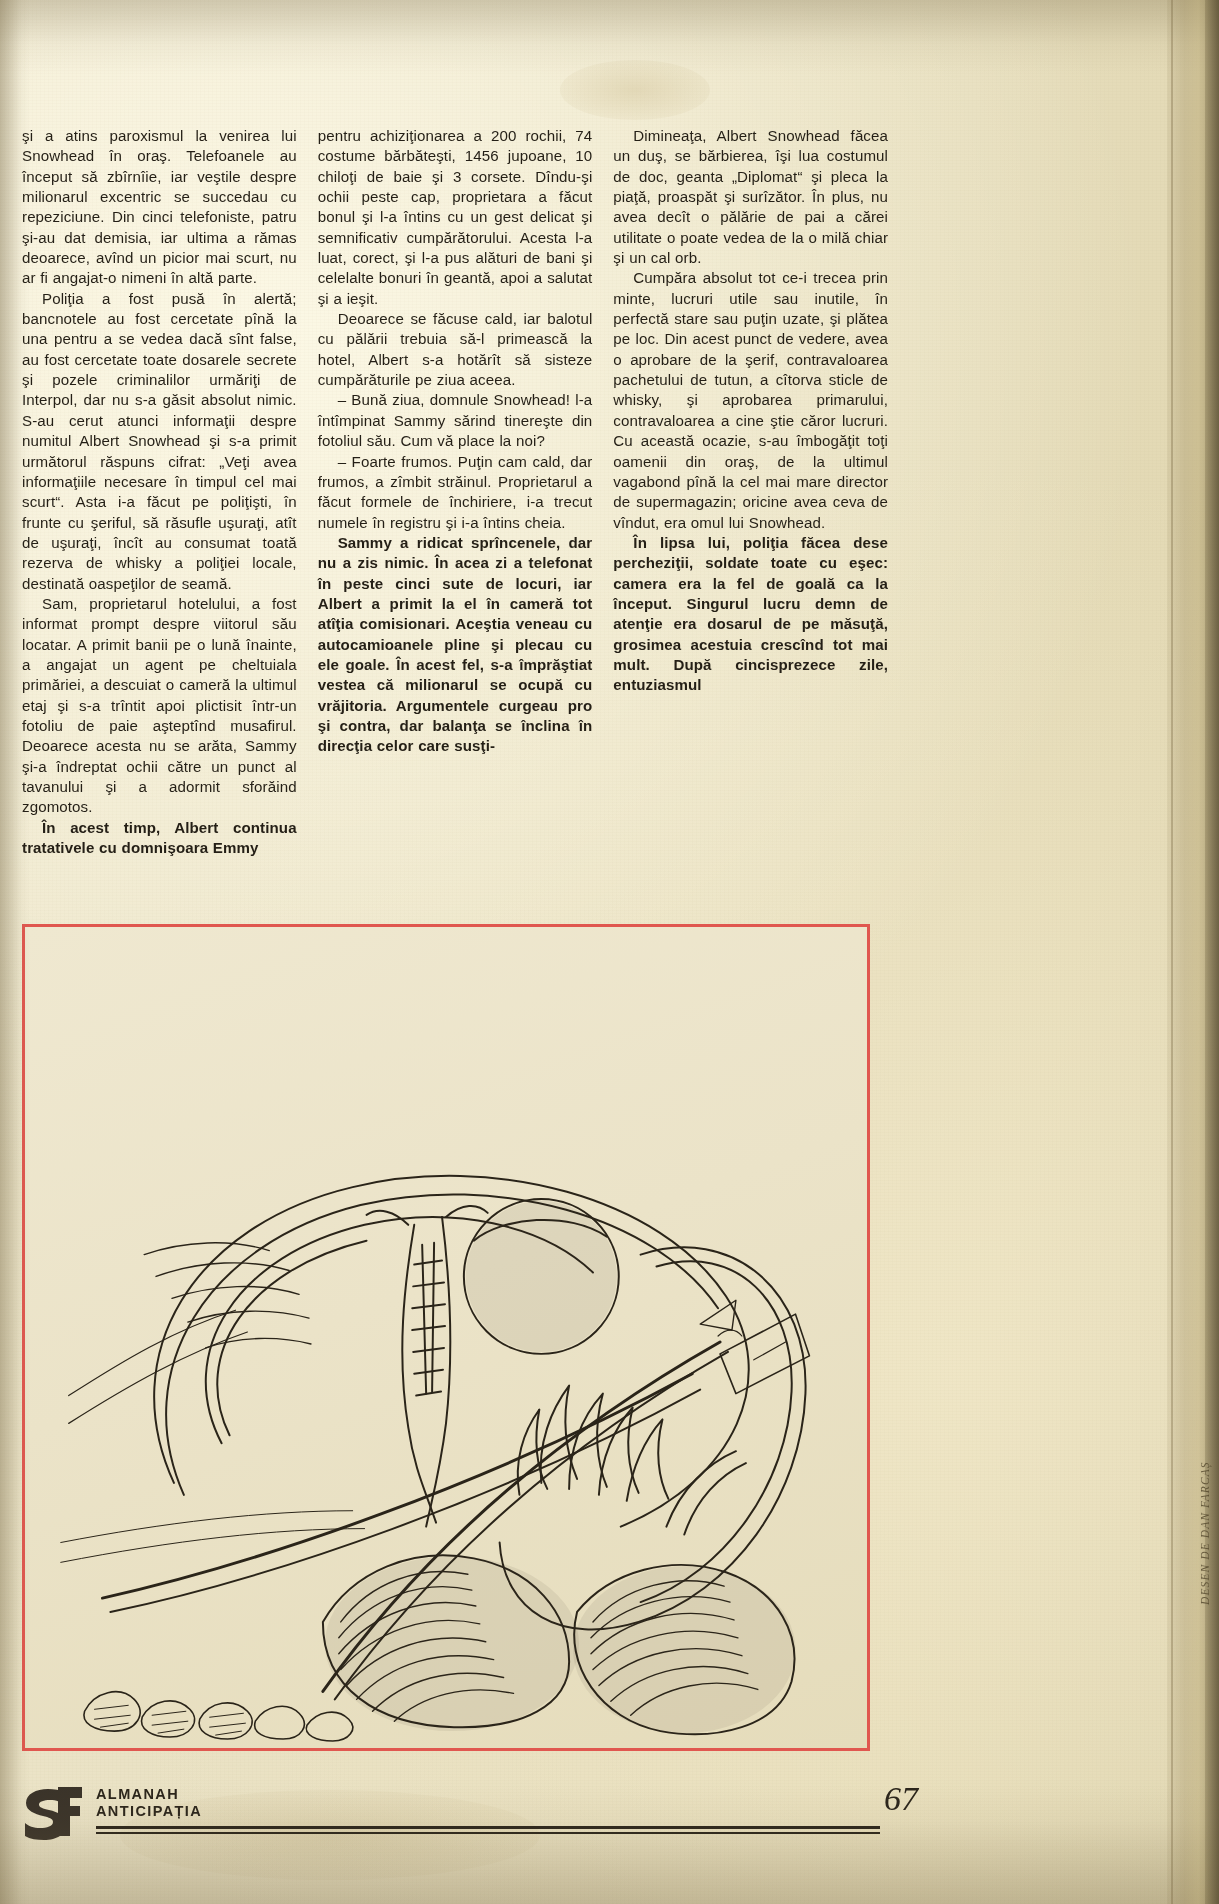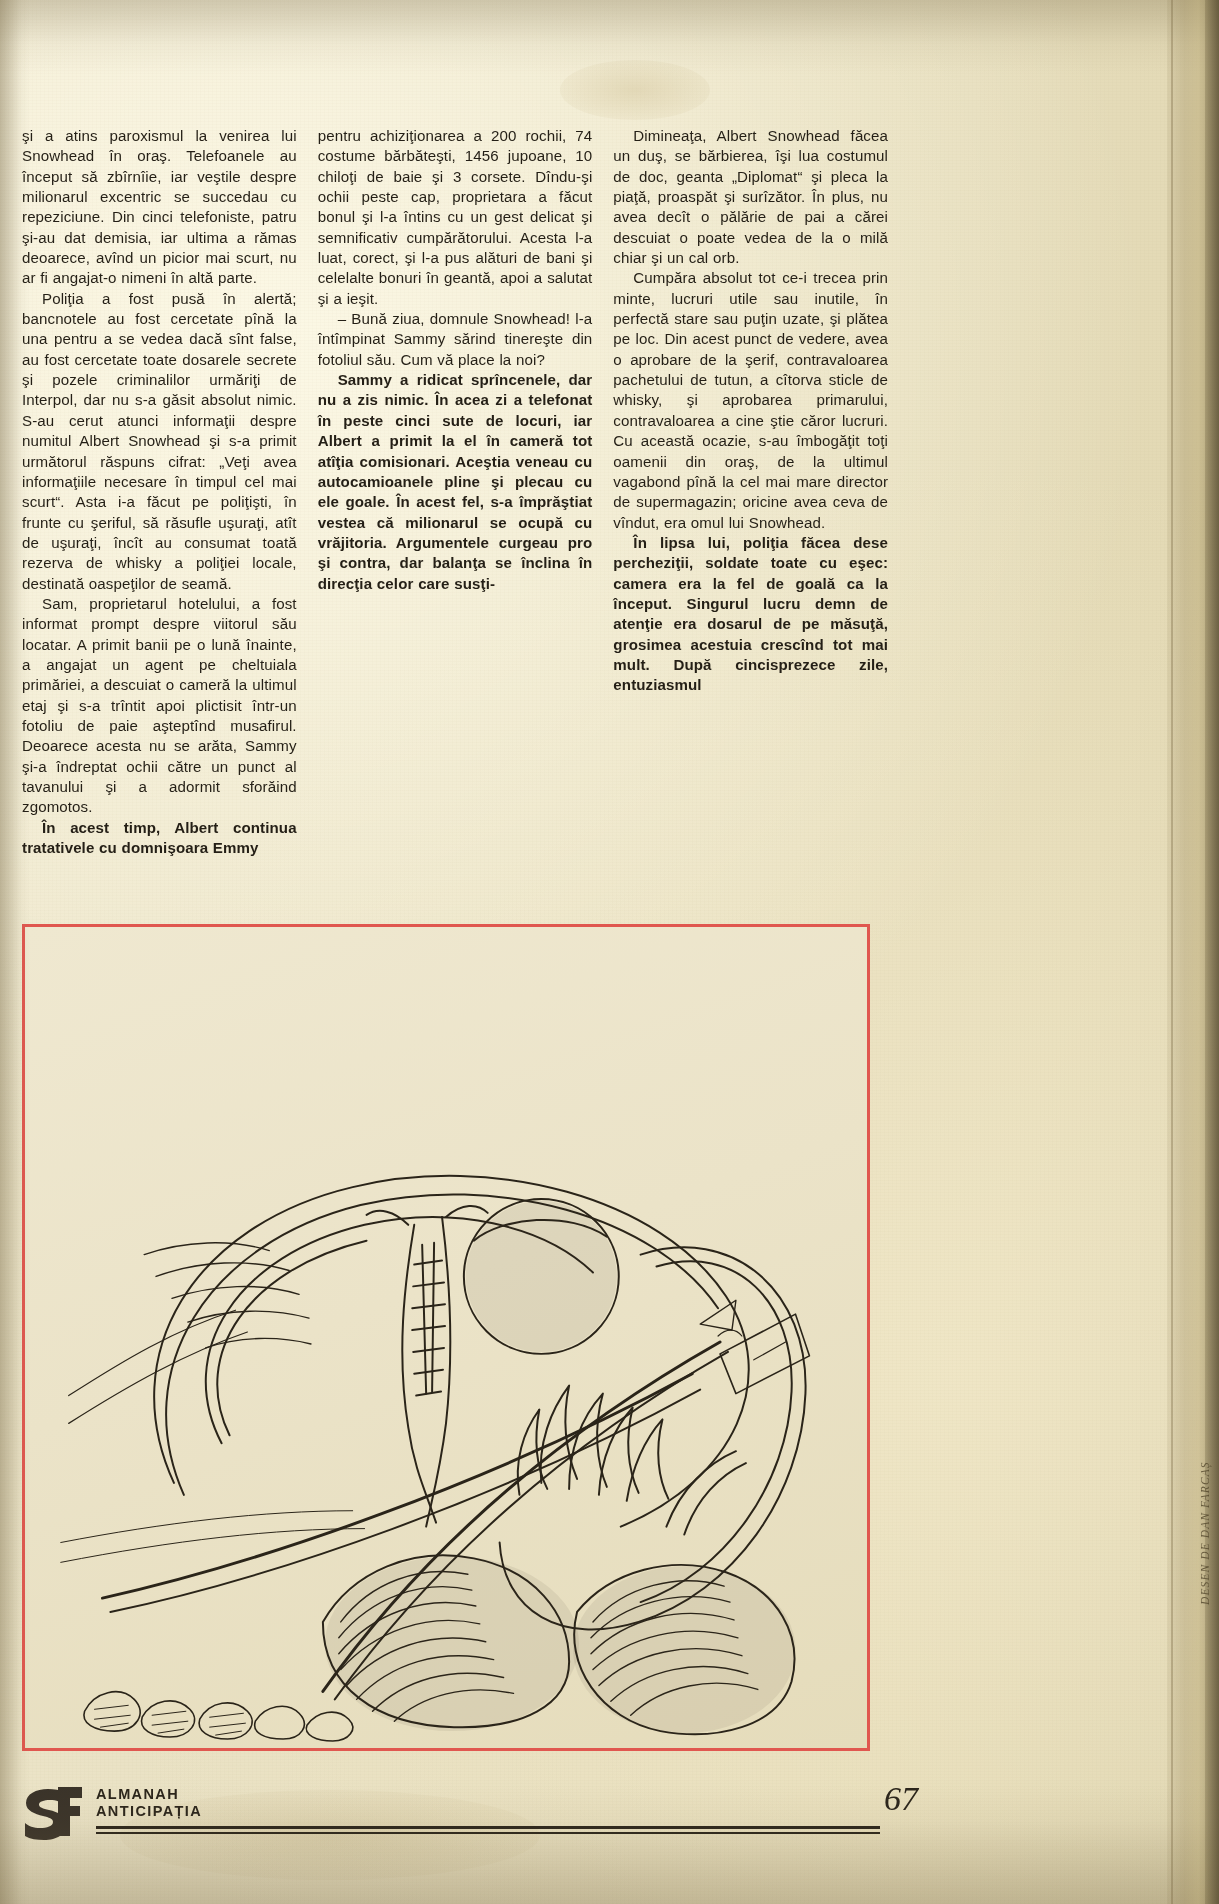--- a/index.html
+++ b/index.html
@@ -204,26 +204,28 @@
 
     <div class="col">
       <p class="noindent">şi a atins paroxismul la venirea lui Snowhead în oraş. Telefoanele au început să zbîrnîie, iar veştile despre milionarul excentric se succedau cu repeziciune. Din cinci telefoniste, patru şi-au dat demisia, iar ultima a rămas deoarece, avînd un picior mai scurt, nu ar fi angajat-o nimeni în altă parte.</p>
       <p>Poliţia a fost pusă în alertă; bancnotele au fost cercetate pînă la una pentru a se vedea dacă sînt false, au fost cercetate toate dosarele secrete şi pozele criminalilor urmăriţi de Interpol, dar nu s-a găsit absolut nimic. S-au cerut atunci informaţii despre numitul Albert Snowhead şi s-a primit următorul răspuns cifrat: „Veţi avea informaţiile necesare în timpul cel mai scurt“. Asta i-a făcut pe poliţişti, în frunte cu şeriful, să răsufle uşuraţi, atît de uşuraţi, încît au consumat toată rezerva de whisky a poliţiei locale, destinată oaspeţilor de seamă.</p>
       <p>Sam, proprietarul hotelului, a fost informat prompt despre viitorul său locatar. A primit banii pe o lună înainte, a angajat un agent pe cheltuiala primăriei, a descuiat o cameră la ultimul etaj şi s-a trîntit apoi plictisit într-un fotoliu de paie aşteptînd musafirul. Deoarece acesta nu se arăta, Sammy şi-a îndreptat ochii către un punct al tavanului şi a adormit sforăind zgomotos.</p>
       <p>În acest timp, Albert continua tratativele cu domnişoara Emmy</p>
     </div>
 
     <div class="col">
       <p class="noindent">pentru achiziţionarea a 200 rochii, 74 costume bărbăteşti, 1456 jupoane, 10 chiloţi de baie şi 3 corsete. Dîndu-şi ochii peste cap, proprietara a făcut bonul şi l-a întins cu un gest delicat şi semnificativ cumpărătorului. Acesta l-a luat, corect, şi l-a pus alături de bani şi celelalte bonuri în geantă, apoi a salutat şi a ieşit.</p>
+      <p>Deoarece se făcuse cald, iar balotul cu pălării trebuia să-l primească la hotel, Albert s-a hotărît să sisteze cumpărăturile pe ziua aceea.</p>
       <p>– Bună ziua, domnule Snowhead! l-a întîmpinat Sammy sărind tinereşte din fotoliul său. Cum vă place la noi?</p>
+      <p>– Foarte frumos. Puţin cam cald, dar frumos, a zîmbit străinul. Proprietarul a făcut formele de închiriere, i-a trecut numele în registru şi i-a întins cheia.</p>
       <p>Sammy a ridicat sprîncenele, dar nu a zis nimic. În acea zi a telefonat în peste cinci sute de locuri, iar Albert a primit la el în cameră tot atîţia comisionari. Aceştia veneau cu autocamioanele pline şi plecau cu ele goale. În acest fel, s-a împrăştiat vestea că milionarul se ocupă cu vrăjitoria. Argumentele curgeau pro şi contra, dar balanţa se înclina în direcţia celor care susţi-</p>
     </div>
 
     <div class="col">
-      <p>Dimineaţa, Albert Snowhead făcea un duş, se bărbierea, îşi lua costumul de doc, geanta „Diplomat“ şi pleca la piaţă, proaspăt şi surîzător. În plus, nu avea decît o pălărie de pai a cărei descuiat o poate vedea de la o milă chiar şi un cal orb.</p>
+      <p>Dimineaţa, Albert Snowhead făcea un duş, se bărbierea, îşi lua costumul de doc, geanta „Diplomat“ şi pleca la piaţă, proaspăt şi surîzător. În plus, nu avea decît o pălărie de pai a cărei utilitate o poate vedea de la o milă chiar şi un cal orb.</p>
       <p>Cumpăra absolut tot ce-i trecea prin minte, lucruri utile sau inutile, în perfectă stare sau puţin uzate, şi plătea pe loc. Din acest punct de vedere, avea o aprobare de la şerif, contravaloarea pachetului de tutun, a cîtorva sticle de whisky, şi aprobarea primarului, contravaloarea a cine ştie căror lucruri. Cu această ocazie, s-au îmbogăţit toţi oamenii din oraş, de la ultimul vagabond pînă la cel mai mare director de supermagazin; oricine avea ceva de vîndut, era omul lui Snowhead.</p>
       <p>În lipsa lui, poliţia făcea dese percheziţii, soldate toate cu eşec: camera era la fel de goală ca la început. Singurul lucru demn de atenţie era dosarul de pe măsuţă, grosimea acestuia crescînd tot mai mult. După cincisprezece zile, entuziasmul</p>
     </div>
 
   </div>
 
   <div class="illo-frame">
     <svg viewBox="0 0 848 827" preserveAspectRatio="none">
       <g stroke="#2a2419" fill="none" stroke-width="2" stroke-linecap="round" stroke-linejoin="round">
 

